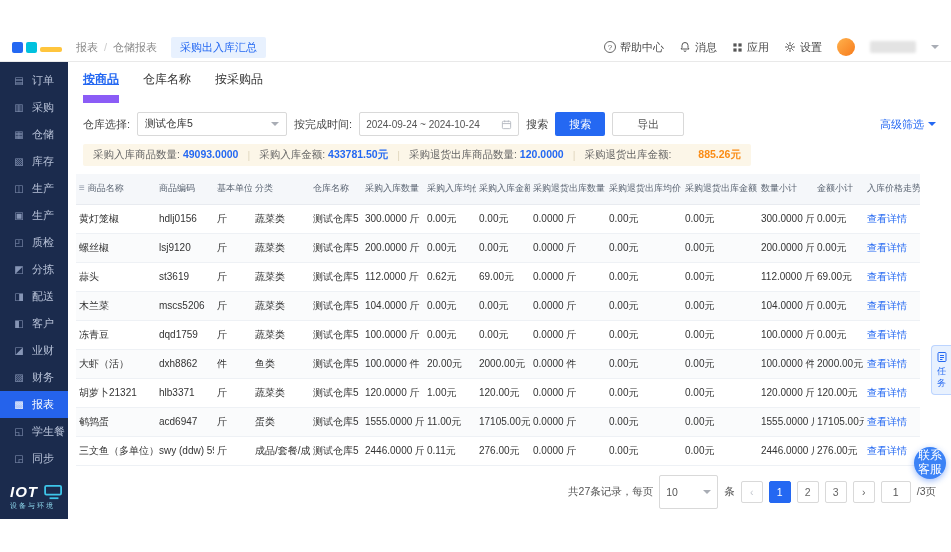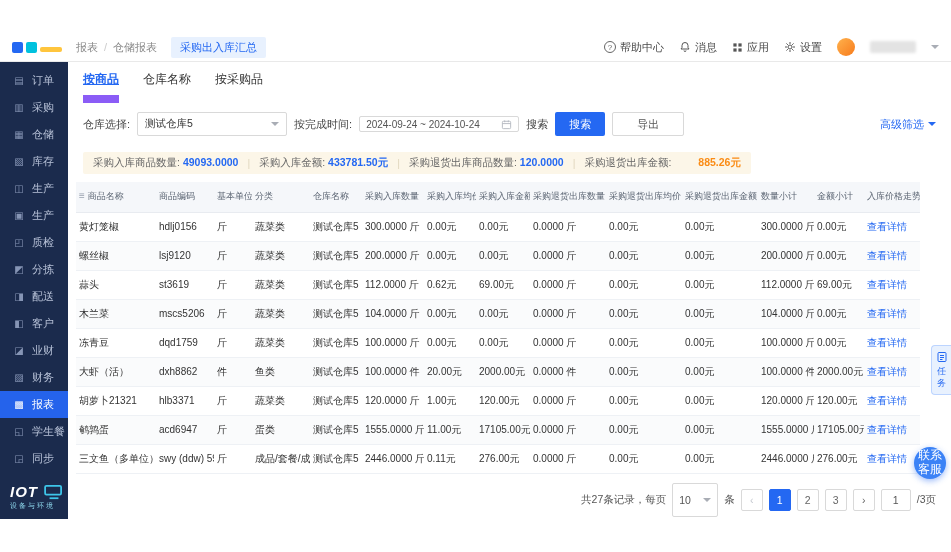--- a/index.html
+++ b/index.html
@@ -44,53 +44,53 @@
   .content { position:absolute; left:68px; top:29px; right:0; bottom:0; background:#fff; overflow:hidden; }
   .tabs { display:flex; gap:24px; padding:9px 15px 0; font-size:12px; color:#333; }
   .tab { padding-bottom:7px; cursor:pointer; }
   .tab.active { color:#2468f2; font-weight:bold; border-bottom:8px solid #8b5cf6;text-decoration:underline; }
 
   .filters { display:flex; align-items:center; gap:7px; padding:9px 15px 8px; font-size:11px; color:#444; }
   .flabel { white-space:nowrap; }
   .select { width:150px; height:24px; border:1px solid #d9d9d9; border-radius:2px; background:#fff;
             display:flex; align-items:center; justify-content:space-between; padding:0 7px;
             font-size:10.5px; color:#333; cursor:pointer; }
-  .datebox { width:160px; height:16px; border:1px solid #d9d9d9; border-radius:2px; background:#fff;
+  .datebox { width:160px; height:24px; border:1px solid #d9d9d9; border-radius:2px; background:#fff;
              display:flex; align-items:center; justify-content:space-between; padding:0 6px;
              font-size:10px; color:#555; cursor:pointer; }
   .searchbox { width:185px; height:24px; border:1px solid #d9d9d9; border-radius:2px; padding:0 8px;
                font-size:10.5px; color:#333; outline:none; font-family:inherit; }
   .searchbox::placeholder { color:#bfc4cc; }
   .btn-primary { height:24px; padding:0 14px; background:#2468f2; color:#fff; border:none;
                  border-radius:2px; font-size:11px; cursor:pointer; font-family:inherit; }
   .btn-plain { height:24px; padding:0 24px; background:#fff; color:#555; border:1px solid #d9d9d9;
                border-radius:2px; font-size:11px; cursor:pointer; font-family:inherit; }
   .advanced { margin-left:auto; color:#2468f2; display:flex; align-items:center; gap:4px;
               font-size:11px; cursor:pointer; }
 
-  .summary { margin:8px 15px 8px; width:fit-content; background:#fcf6e8; border-radius:2px;
+  .summary { margin:0 15px 8px; width:fit-content; background:#fcf6e8; border-radius:2px;
              padding:4px 10px; font-size:10.5px; color:#666; display:flex; align-items:center; }
   .ssep { color:#e0d7be; margin:0 9px; }
   .slab { margin-right:3px; }
   .v-blue { color:#2468f2; font-weight:bold; }
   .v-orange { color:#fa8c16; font-weight:bold;padding-left:24px; }
 
   .table-wrap { margin:0 8px; }
   table { border-collapse:collapse; table-layout:fixed; width:844px; }
   th { background:#f5f7fa; color:#5a6472; font-weight:normal; font-size:9px; height:30px;
        padding:0 3px; text-align:left; white-space:nowrap; overflow:hidden; border-bottom:1px solid #e8ebf0; }
   td { height:29px; padding:0 3px; font-size:10px; color:#333; border-bottom:1px solid #eef1f5;
        white-space:nowrap; overflow:hidden; }
   tbody tr:nth-child(even) td { background:#fafbfc; }
   .cfg { color:#9aa3b0; font-size:10px; margin-right:3px; cursor:pointer; }
   .link { color:#2468f2; cursor:pointer; }
 
   .pager { display:flex; align-items:center; justify-content:flex-end; gap:6px; padding:9px 15px;
            font-size:10.5px; color:#555; }
-  .psize { width:46px; height:22px; border:1px solid #d9d9d9; border-radius:2px; display:flex;
+  .psize { width:59px; height:22px; border:1px solid #d9d9d9; border-radius:2px; display:flex;
            align-items:center; justify-content:space-between; padding:16px 6px; cursor:pointer; }
   .pages { display:flex; gap:6px; }
   .pbtn { min-width:22px; height:22px; border:1px solid #d9d9d9; border-radius:2px; background:#fff;
           color:#666; display:flex; align-items:center; justify-content:center; cursor:pointer; }
   .pbtn.dis { color:#c4c8cf; }
   .pbtn.active { background:#2468f2; border-color:#2468f2; color:#fff; }
   .jump { width:30px; height:22px; border:1px solid #d9d9d9; border-radius:2px; display:flex;
           align-items:center; justify-content:center; }
 
   

